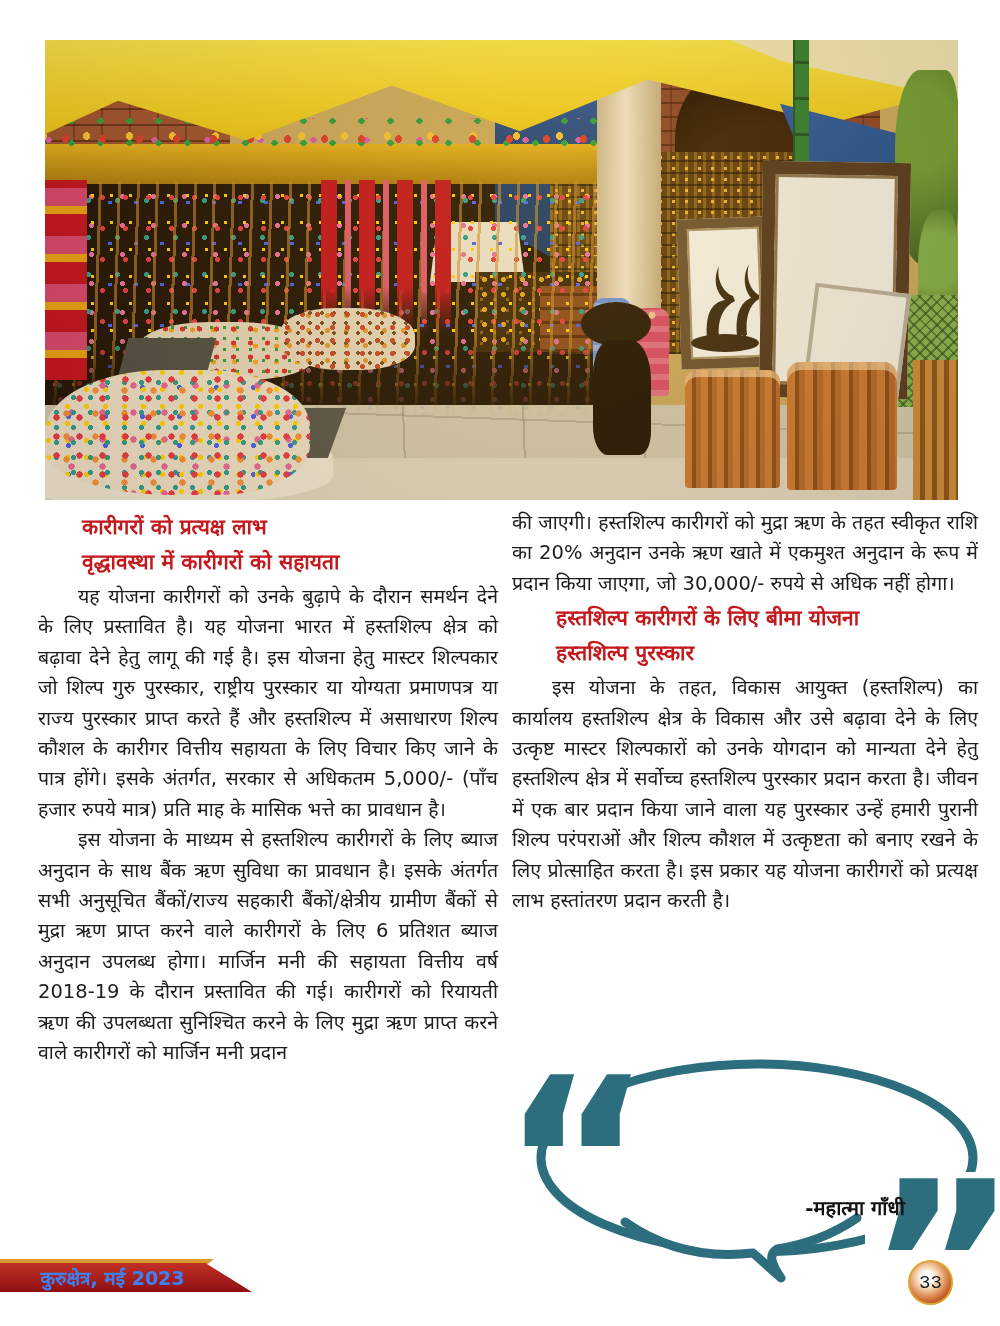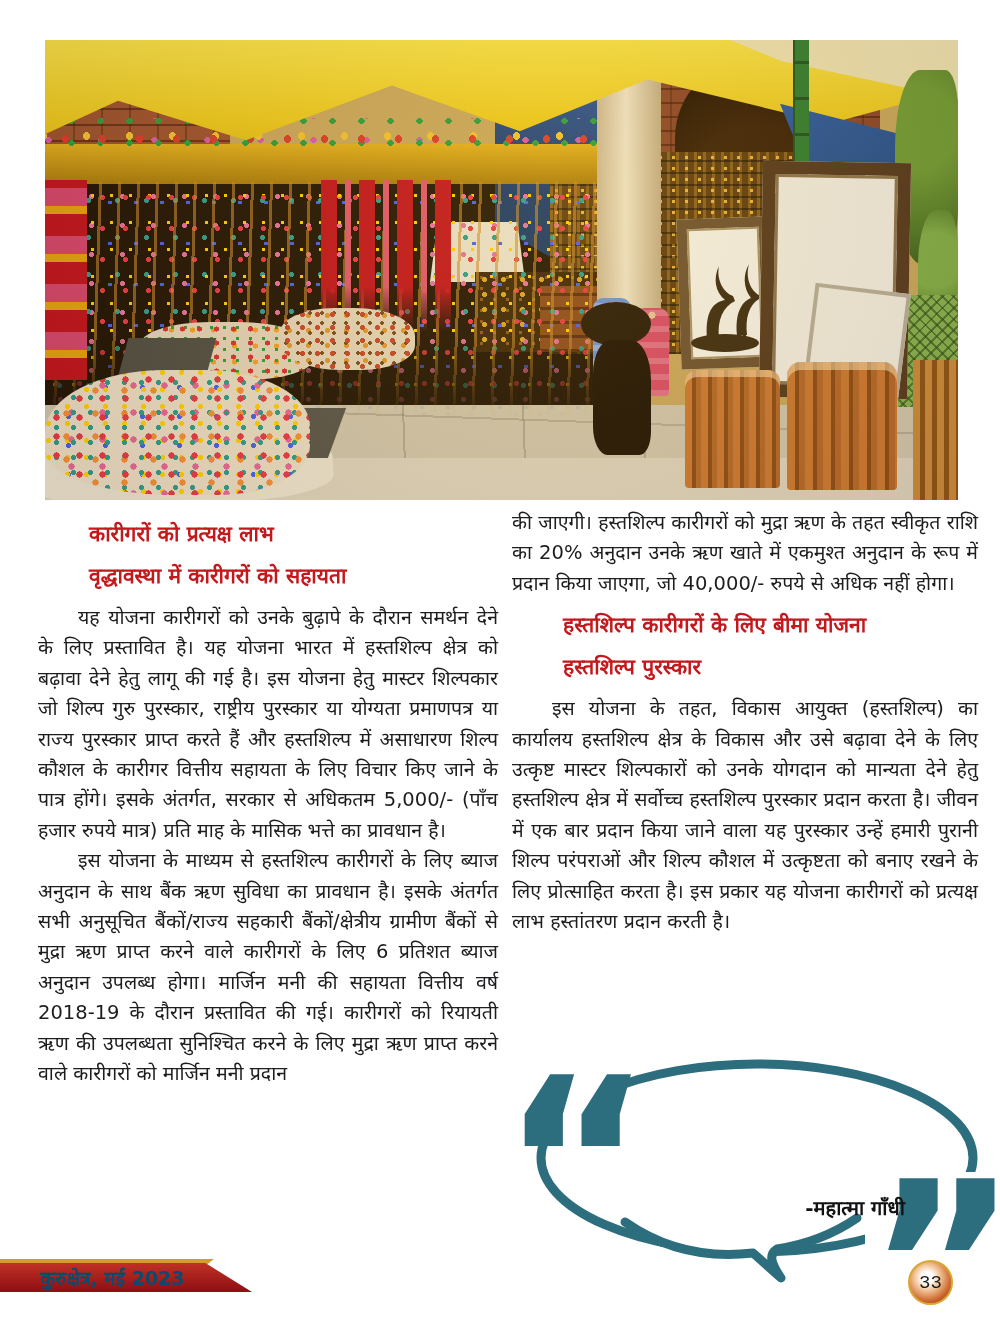--- a/index.html
+++ b/index.html
@@ -126,38 +126,38 @@
   .ph-sq1{left:200px;top:368px;width:92px;height:50px;background:#55544c;transform:skewX(-20deg);}
   .ph-sq2{left:78px;top:298px;width:88px;height:40px;background:#4e4e46;transform:skewX(-15deg);}
   .ph-tint{left:0;top:0;width:913px;height:460px;background:radial-gradient(circle at 55% 35%,rgba(255,200,60,.14),rgba(90,50,10,.12) 90%);}
 
   
   .col{position:absolute;top:508px;color:#1d1d20;font-size:19.5px;line-height:30.4px;text-align:justify;}
   .col-left{left:38px;width:460px;}
   .col-right{left:512px;width:466px;}
   .col p{margin:0;}
   .col p.indent{text-indent:40px;}
-  .col h4{margin:11px;color:#c3191c;font-size:21px;line-height:31px;font-weight:bold;text-indent:40px;text-align:left;}
+  .col h4{margin:4px;color:#c3191c;font-size:21px;line-height:31px;font-weight:bold;text-indent:40px;text-align:left;}
 
   
   .bubble{position:absolute;left:505px;top:1056px;width:490px;height:250px;}
   .bubble svg{position:absolute;left:0;top:0;}
   .quote-text{position:absolute;left:118px;top:32px;width:280px;text-align:center;
     font-weight:bold;font-size:18.5px;line-height:26px;color:#111;}
   .quote-attr{position:absolute;left:80px;top:138px;width:320px;text-align:right;
     font-weight:bold;font-size:20px;color:#111;}
 
   
   .ribbon-gold{position:absolute;left:0;top:1259px;width:214px;height:5px;background:#d9992b;
     clip-path:polygon(0 0,100% 0,97% 100%,0 100%);}
   .ribbon{position:absolute;left:0;top:1263px;width:252px;height:29px;
     background:linear-gradient(180deg,#c03126,#8e0f12);
     clip-path:polygon(0 0,81.5% 0,100% 100%,0 100%);}
   .ribbon-label{position:absolute;left:30px;top:1265px;width:165px;text-align:center;
-    font-weight:bold;font-size:19px;color:#0c4a6e;}
+    font-weight:bold;font-size:19px;color:#3b82f6;}
   .page-badge{position:absolute;left:908px;top:1260px;width:45px;height:45px;border-radius:50%;
     background:radial-gradient(circle at 42% 38%,#ffffff 0 16%,#f0c193 38%,#cf6a31 66%,#992d0d 92%);
     border:2px solid #d8a833;box-sizing:border-box;
     display:flex;align-items:center;justify-content:center;
     font-family:Liberation Mono, monospace;font-size:19px;color:#1a1a1a;}
 </style>
 </head>
 <body>
 
 <div class="page">
@@ -218,21 +218,21 @@
   </div>
 
   <div class="col col-left">
     <h4>कारीगरों को प्रत्यक्ष लाभ</h4>
     <h4>वृद्धावस्था में कारीगरों को सहायता</h4>
     <p class="indent">यह योजना कारीगरों को उनके बुढ़ापे के दौरान समर्थन देने के लिए प्रस्तावित है। यह योजना भारत में हस्तशिल्प क्षेत्र को बढ़ावा देने हेतु लागू की गई है। इस योजना हेतु मास्टर शिल्पकार जो शिल्प गुरु पुरस्कार, राष्ट्रीय पुरस्कार या योग्यता प्रमाणपत्र या राज्य पुरस्कार प्राप्त करते हैं और हस्तशिल्प में असाधारण शिल्प कौशल के कारीगर वित्तीय सहायता के लिए विचार किए जाने के पात्र होंगे। इसके अंतर्गत, सरकार से अधिकतम 5,000/- (पाँच हजार रुपये मात्र) प्रति माह के मासिक भत्ते का प्रावधान है।</p>
     <p class="indent">इस योजना के माध्यम से हस्तशिल्प कारीगरों के लिए ब्याज अनुदान के साथ बैंक ऋण सुविधा का प्रावधान है। इसके अंतर्गत सभी अनुसूचित बैंकों/राज्य सहकारी बैंकों/क्षेत्रीय ग्रामीण बैंकों से मुद्रा ऋण प्राप्त करने वाले कारीगरों के लिए 6 प्रतिशत ब्याज अनुदान उपलब्ध होगा। मार्जिन मनी की सहायता वित्तीय वर्ष 2018-19 के दौरान प्रस्तावित की गई। कारीगरों को रियायती ऋण की उपलब्धता सुनिश्चित करने के लिए मुद्रा ऋण प्राप्त करने वाले कारीगरों को मार्जिन मनी प्रदान</p>
   </div>
 
   <div class="col col-right">
-    <p>की जाएगी। हस्तशिल्प कारीगरों को मुद्रा ऋण के तहत स्वीकृत राशि का 20% अनुदान उनके ऋण खाते में एकमुश्त अनुदान के रूप में प्रदान किया जाएगा, जो 40,000/- रुपये से अधिक नहीं होगा।</p>
+    <p>की जाएगी। हस्तशिल्प कारीगरों को मुद्रा ऋण के तहत स्वीकृत राशि का 20% अनुदान उनके ऋण खाते में एकमुश्त अनुदान के रूप में प्रदान किया जाएगा, जो 30,000/- रुपये से अधिक नहीं होगा।</p>
     <h4>हस्तशिल्प कारीगरों के लिए बीमा योजना</h4>
     <h4>हस्तशिल्प पुरस्कार</h4>
     <p class="indent">इस योजना के तहत, विकास आयुक्त (हस्तशिल्प) का कार्यालय हस्तशिल्प क्षेत्र के विकास और उसे बढ़ावा देने के लिए उत्कृष्ट मास्टर शिल्पकारों को उनके योगदान को मान्यता देने हेतु हस्तशिल्प क्षेत्र में सर्वोच्च हस्तशिल्प पुरस्कार प्रदान करता है। जीवन में एक बार प्रदान किया जाने वाला यह पुरस्कार उन्हें हमारी पुरानी शिल्प परंपराओं और शिल्प कौशल में उत्कृष्टता को बनाए रखने के लिए प्रोत्साहित करता है। इस प्रकार यह योजना कारीगरों को प्रत्यक्ष लाभ हस्तांतरण प्रदान करती है।</p>
   </div>
 
   <div class="bubble">
     <svg viewBox="0 0 490 244" width="490" height="244">
       <ellipse cx="252" cy="102" rx="216" ry="94" fill="#ffffff" stroke="#2d6e7e" stroke-width="9"></ellipse>
       <path d="M 120 166 C 160 194 205 202 248 197 L 276 222 C 265 206 264 198 272 193 C 305 188 330 177 352 162" fill="#ffffff" stroke="#2d6e7e" stroke-width="9" stroke-linejoin="round" stroke-linecap="round"></path>
       <rect x="0" y="16" width="122" height="74" fill="#ffffff"></rect>

